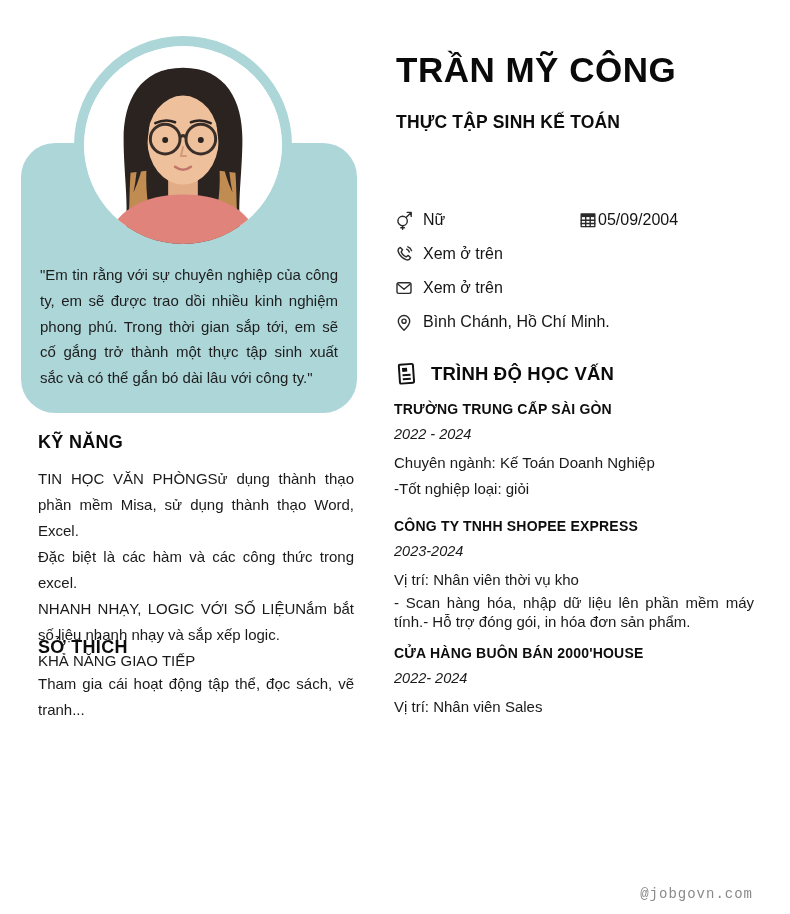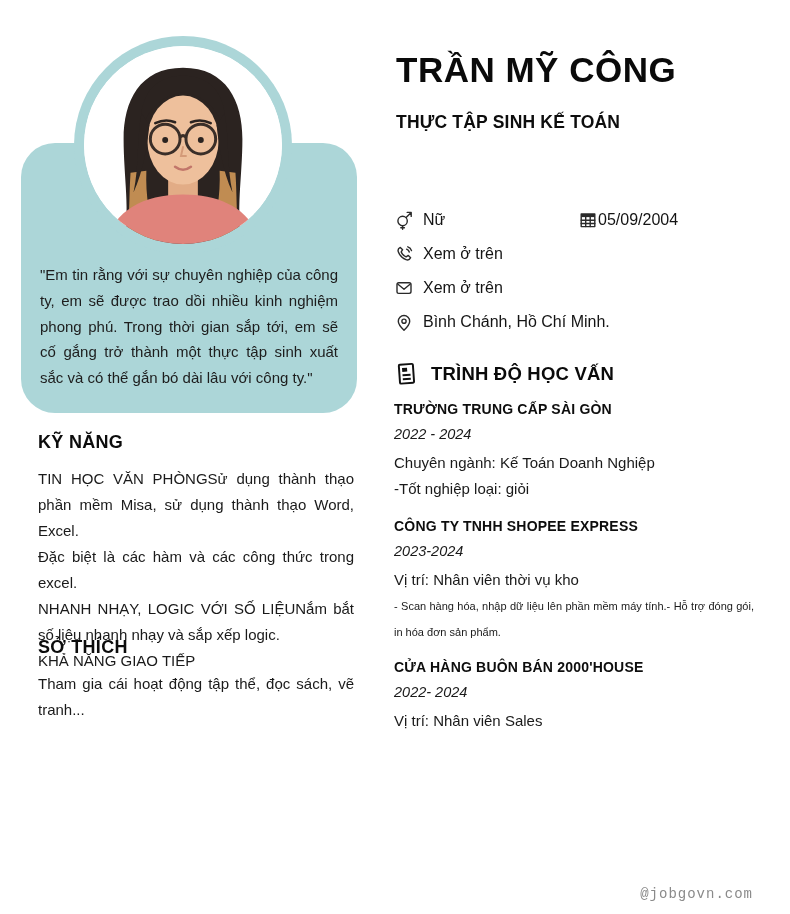--- a/index.html
+++ b/index.html
@@ -54,21 +54,21 @@
 
   .rsec{width:360px;}
   #education{left:394px;top:361px;}
   #experience{left:394px;top:518px;}
   .sec-header{display:flex;align-items:center;gap:11px;margin-bottom:14px;}
   .sec-header .hico{width:26px;height:26px;flex:0 0 26px;}
   .sec-title{font-size:18.5px;font-weight:700;letter-spacing:.2px;color:#0a0a0a;}
   .org{margin:0 0 9px 0;font-size:14px;font-weight:700;letter-spacing:.2px;color:#0d0d0d;}
   .period{margin:0 0 8px 0;font-size:14.5px;font-style:italic;color:#1a1a1a;}
   .rline{margin:0;font-size:15px;line-height:26px;color:#1a1a1a;}
-  .desc{margin:0;font-size:11px;line-height:26px;text-align:justify;color:#1a1a1a;}
+  .desc{margin:0;font-size:15px;line-height:19px;text-align:justify;color:#1a1a1a;}
   .job{margin-bottom:14px;}
 
   .watermark{
     right:37px;top:886px;font-family:"Liberation Mono",monospace;
     font-size:14px;letter-spacing:1px;color:#8a8a8a;
   }
 
   svg .st{fill:none;stroke:#2a2a2a;stroke-width:1.4;stroke-linecap:round;stroke-linejoin:round;}
   svg .stk{fill:none;stroke:#111;stroke-width:1.8;stroke-linecap:round;stroke-linejoin:round;}
 </style>

